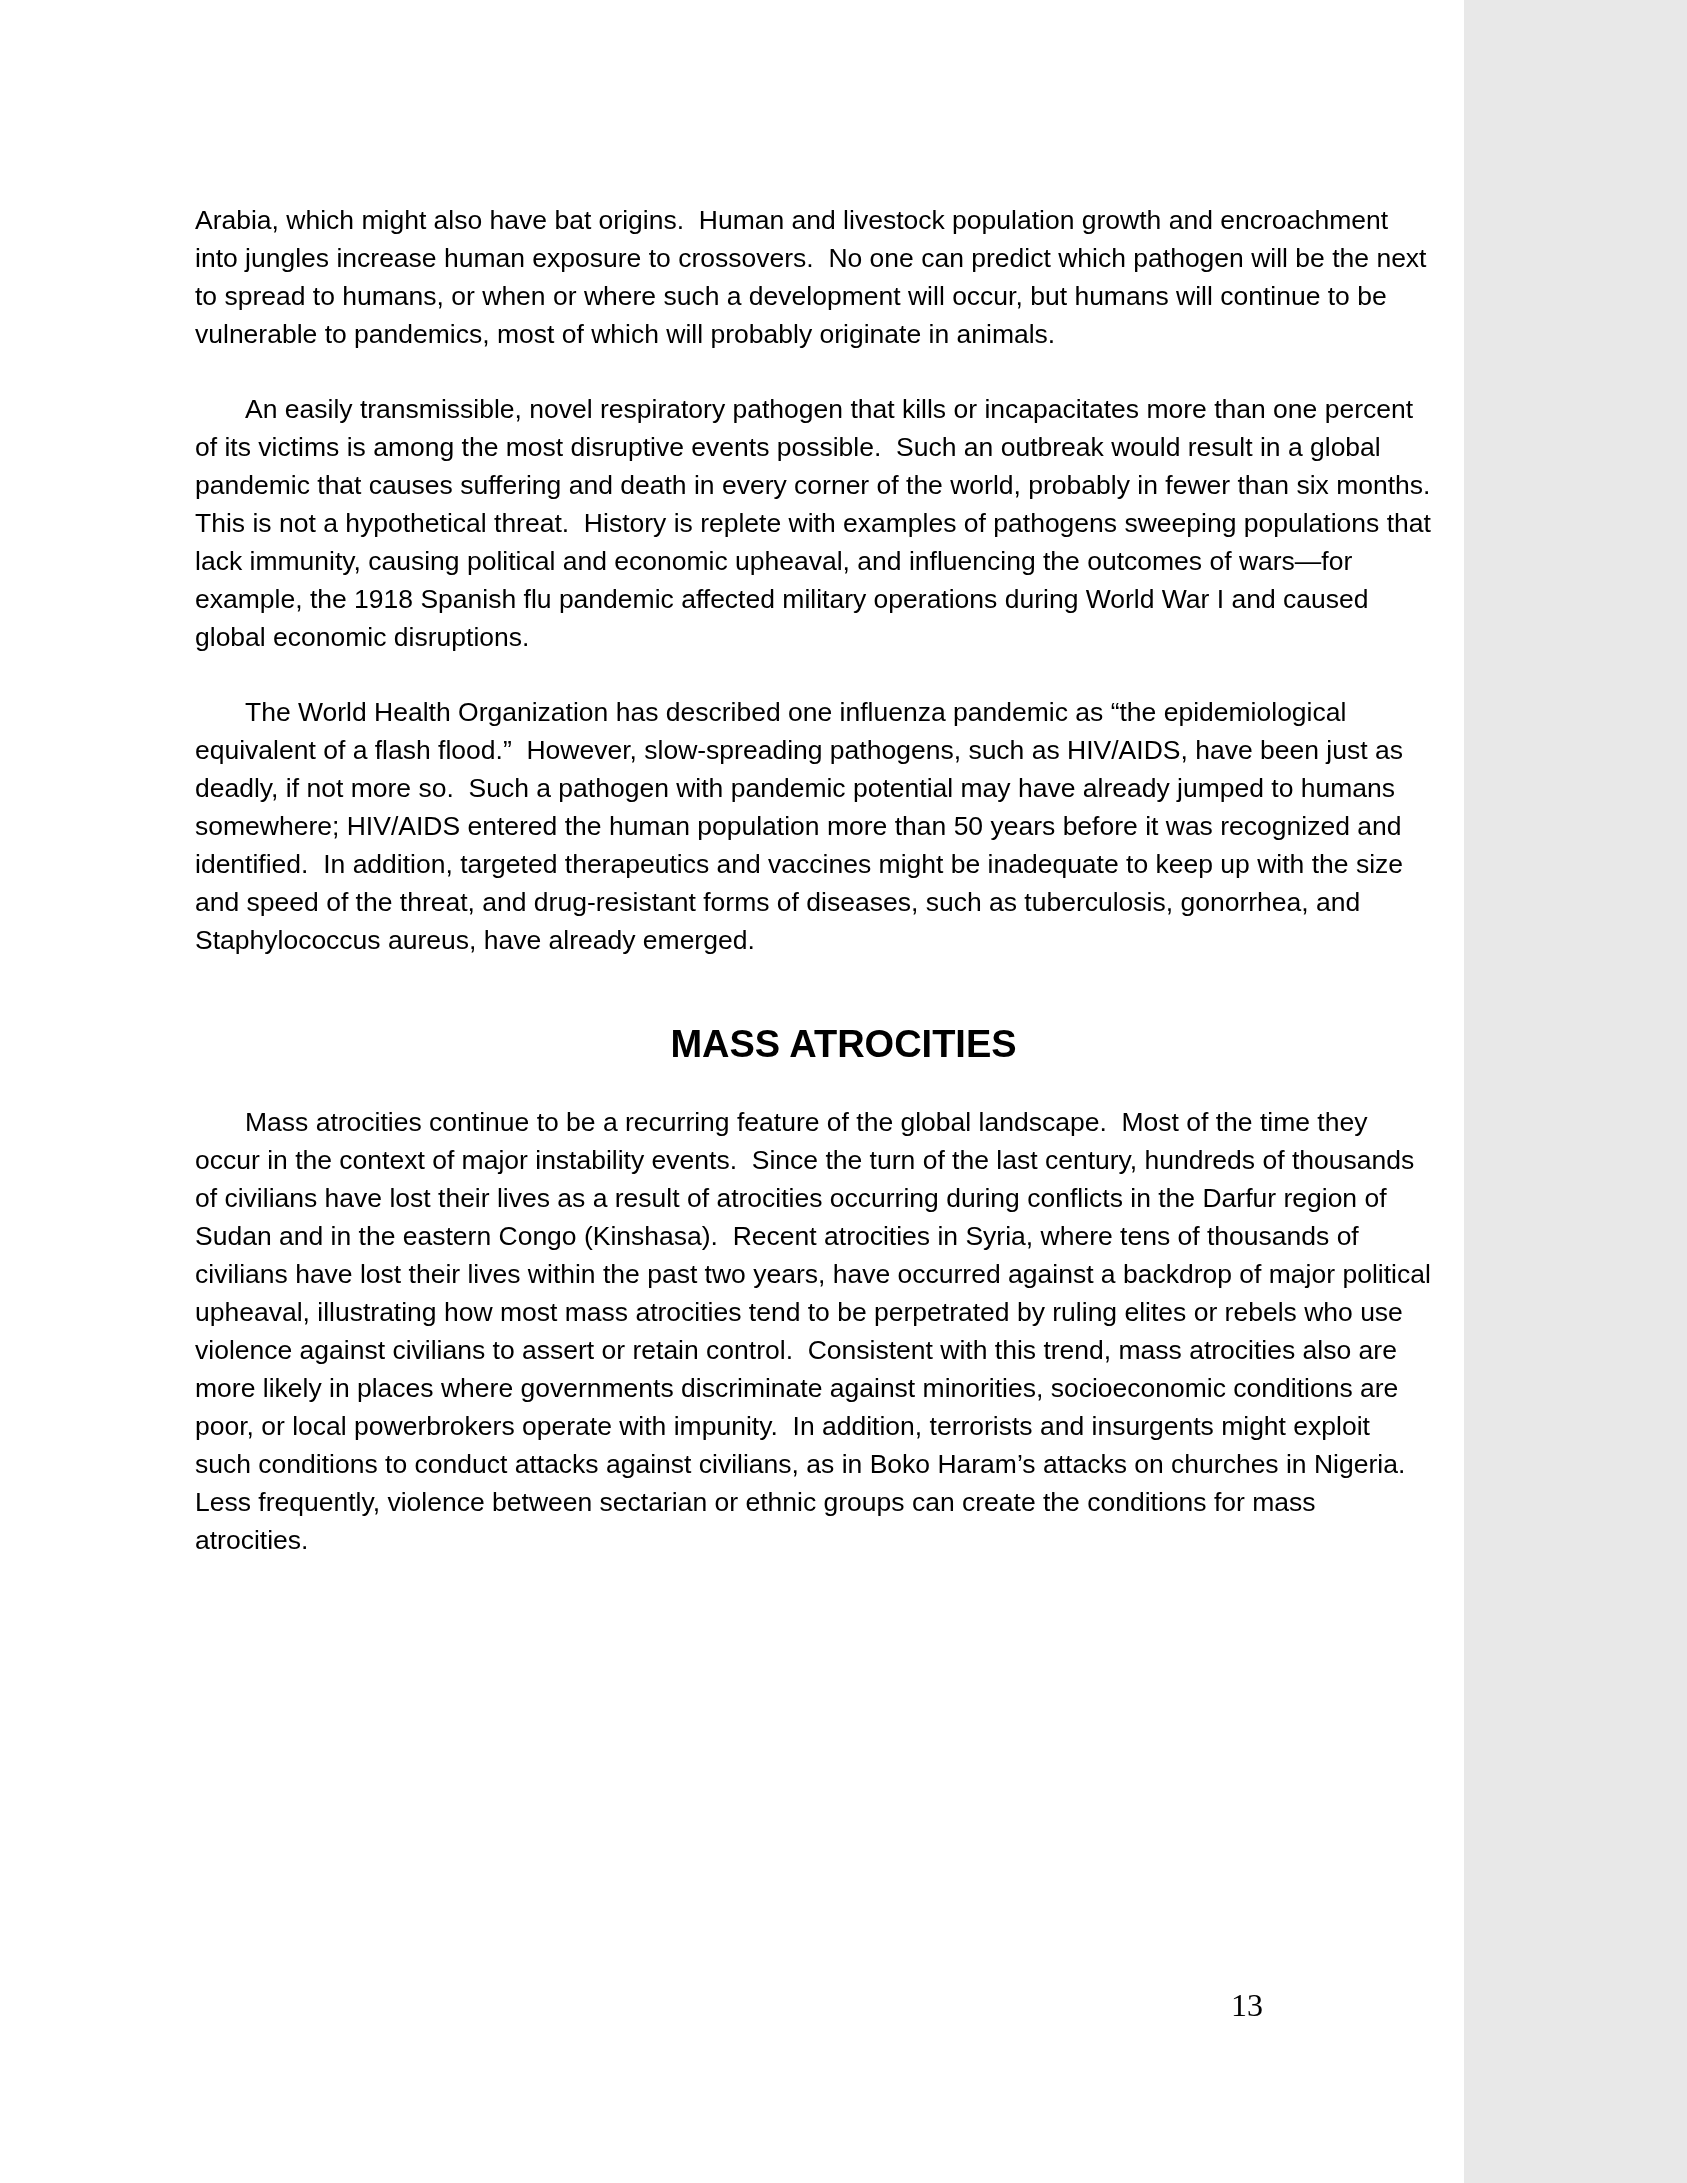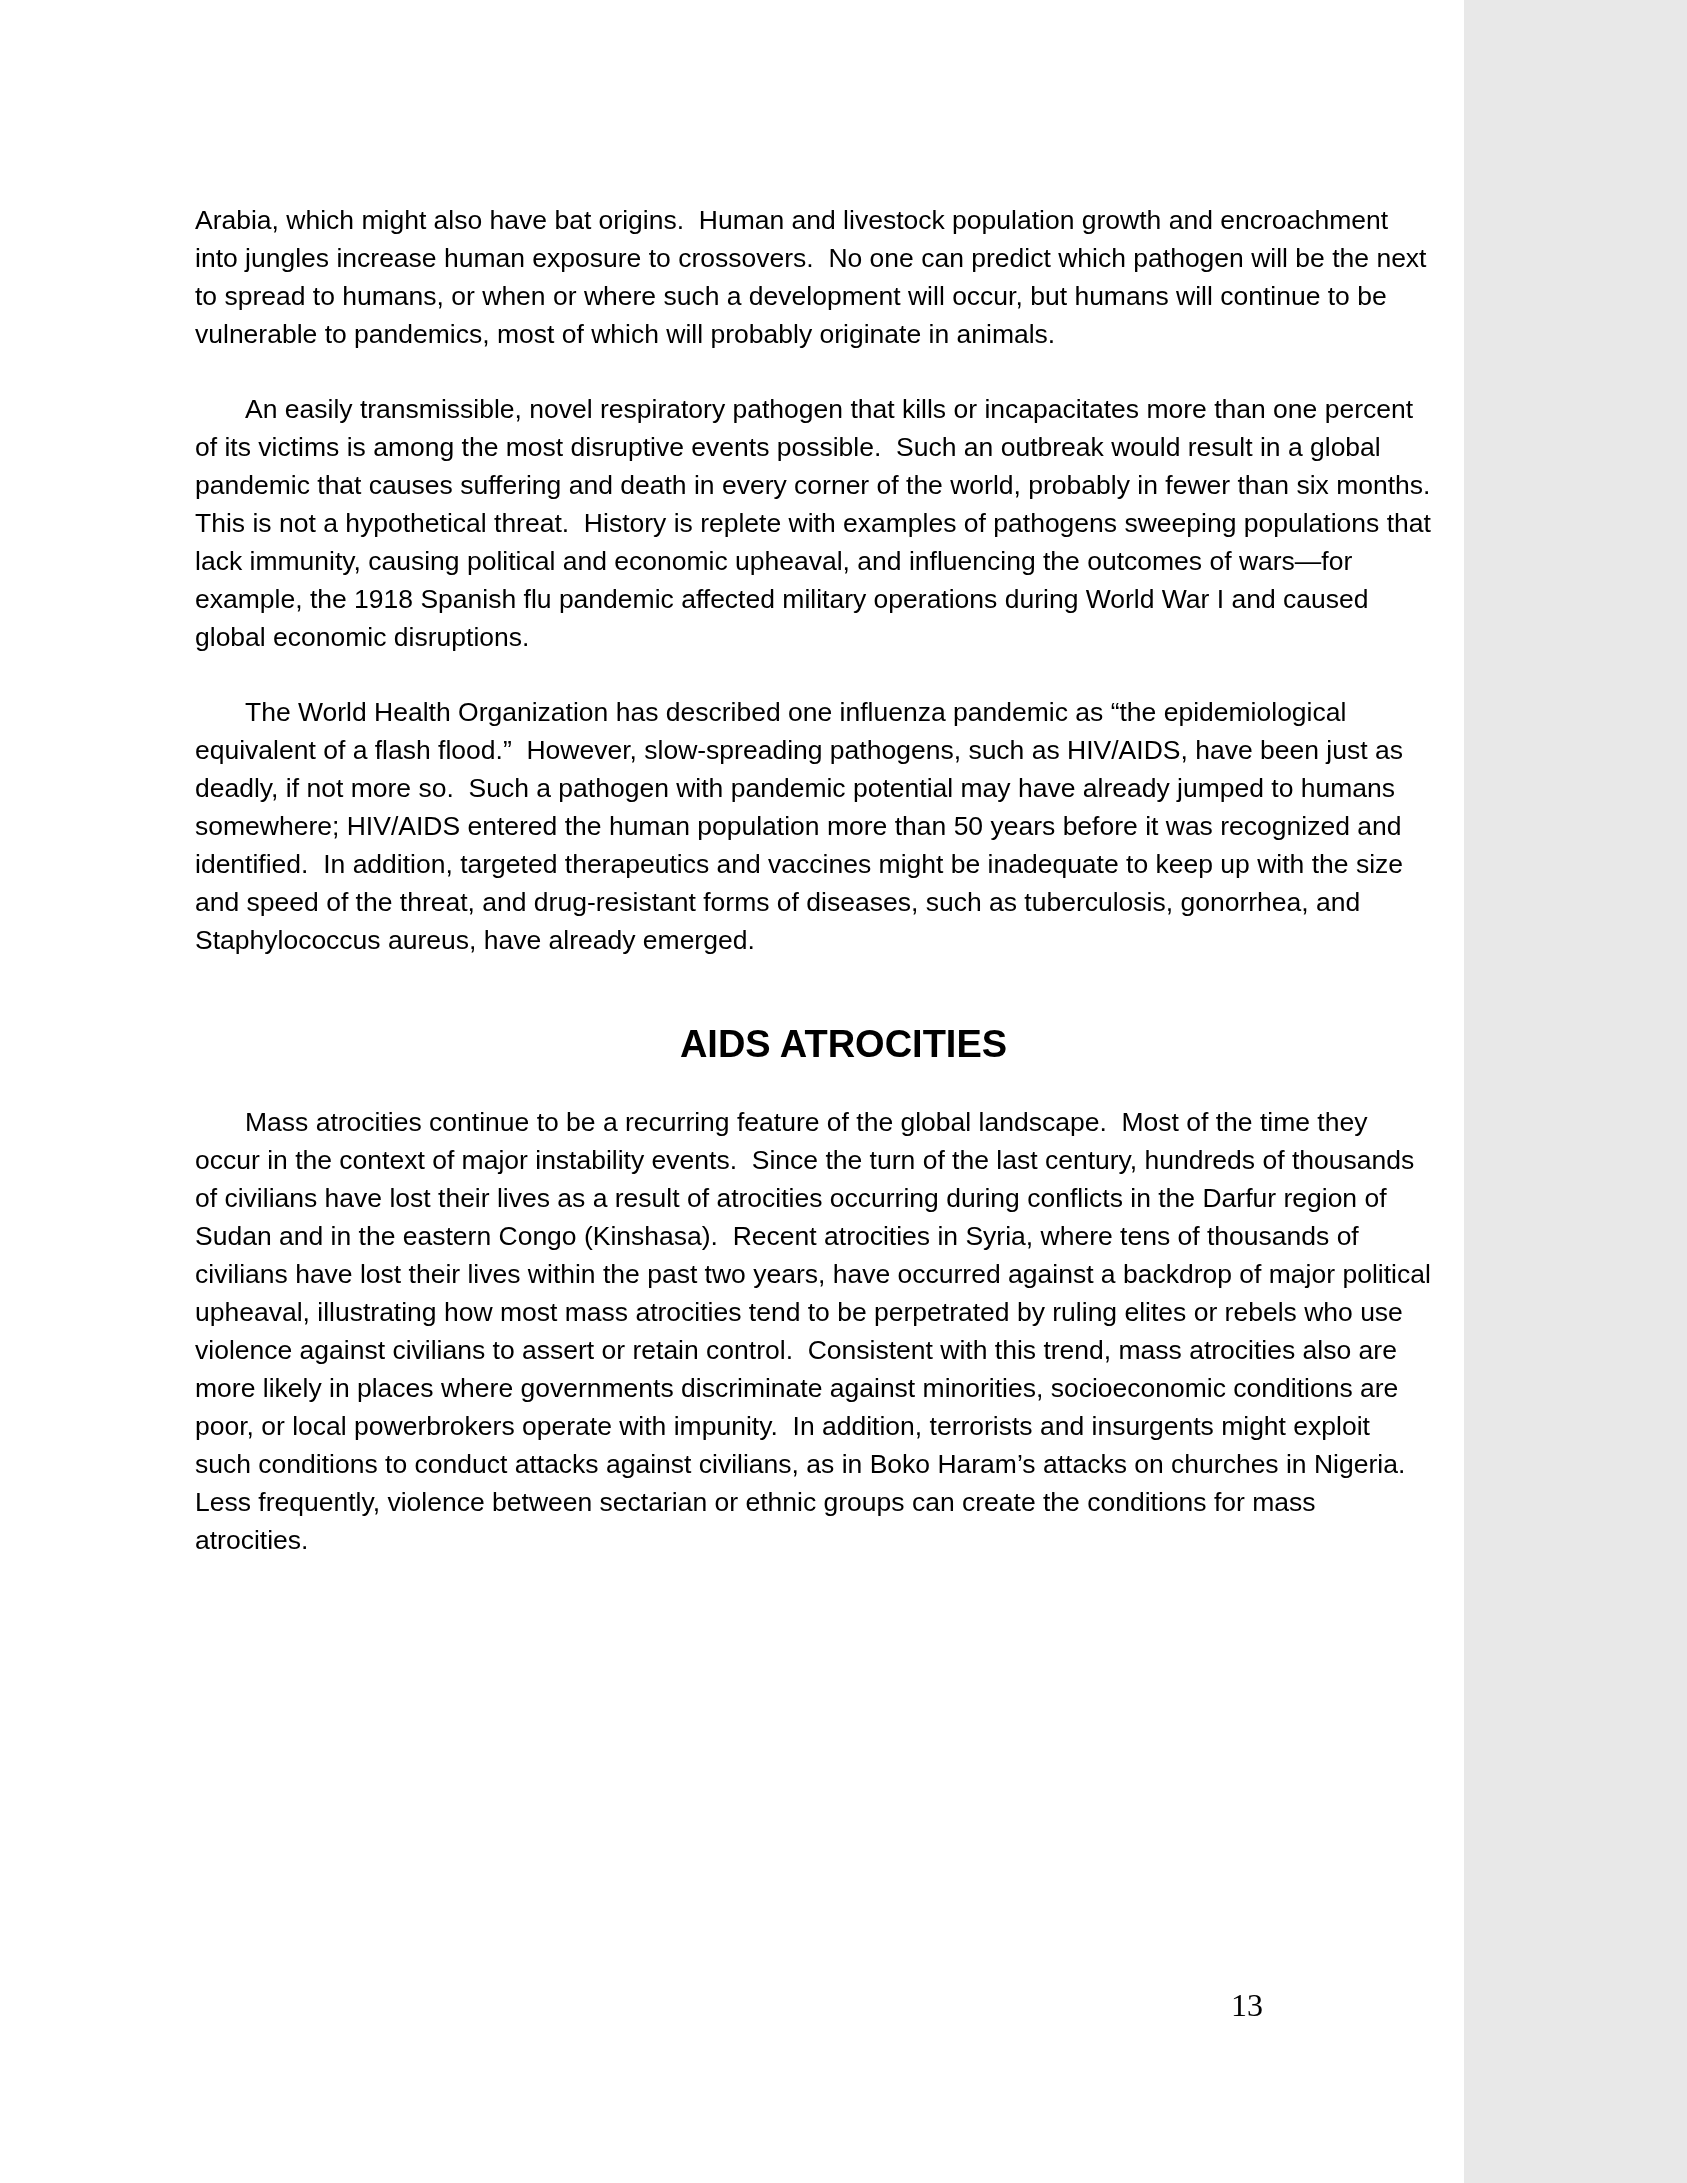--- a/index.html
+++ b/index.html
@@ -69,21 +69,21 @@
 global economic disruptions.</p>
 
     <p class="para indented">The World Health Organization has described one influenza pandemic as “the epidemiological
 equivalent of a flash flood.”  However, slow-spreading pathogens, such as HIV/AIDS, have been just as
 deadly, if not more so.  Such a pathogen with pandemic potential may have already jumped to humans
 somewhere; HIV/AIDS entered the human population more than 50 years before it was recognized and
 identified.  In addition, targeted therapeutics and vaccines might be inadequate to keep up with the size
 and speed of the threat, and drug-resistant forms of diseases, such as tuberculosis, gonorrhea, and
 Staphylococcus aureus, have already emerged.</p>
 
-    <h1 class="heading">AIDS ATROCITIES</h1>
+    <h1 class="heading">MASS ATROCITIES</h1>
 
     <p class="para indented">Mass atrocities continue to be a recurring feature of the global landscape.  Most of the time they
 occur in the context of major instability events.  Since the turn of the last century, hundreds of thousands
 of civilians have lost their lives as a result of atrocities occurring during conflicts in the Darfur region of
 Sudan and in the eastern Congo (Kinshasa).  Recent atrocities in Syria, where tens of thousands of
 civilians have lost their lives within the past two years, have occurred against a backdrop of major political
 upheaval, illustrating how most mass atrocities tend to be perpetrated by ruling elites or rebels who use
 violence against civilians to assert or retain control.  Consistent with this trend, mass atrocities also are
 more likely in places where governments discriminate against minorities, socioeconomic conditions are
 poor, or local powerbrokers operate with impunity.  In addition, terrorists and insurgents might exploit

